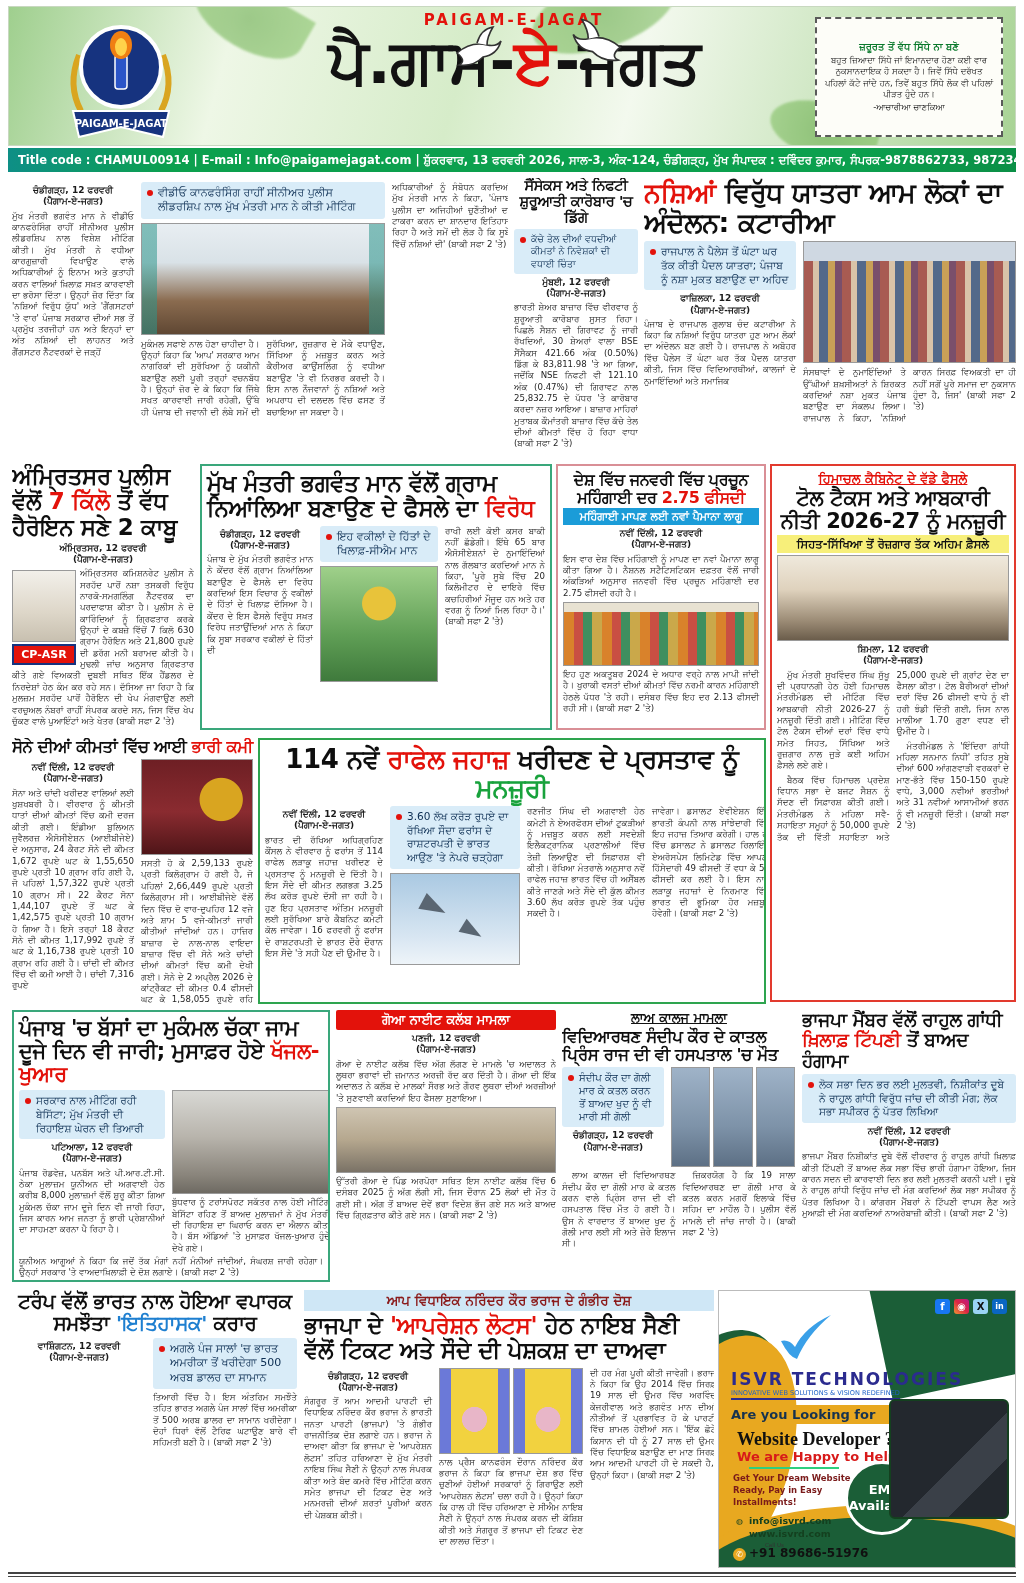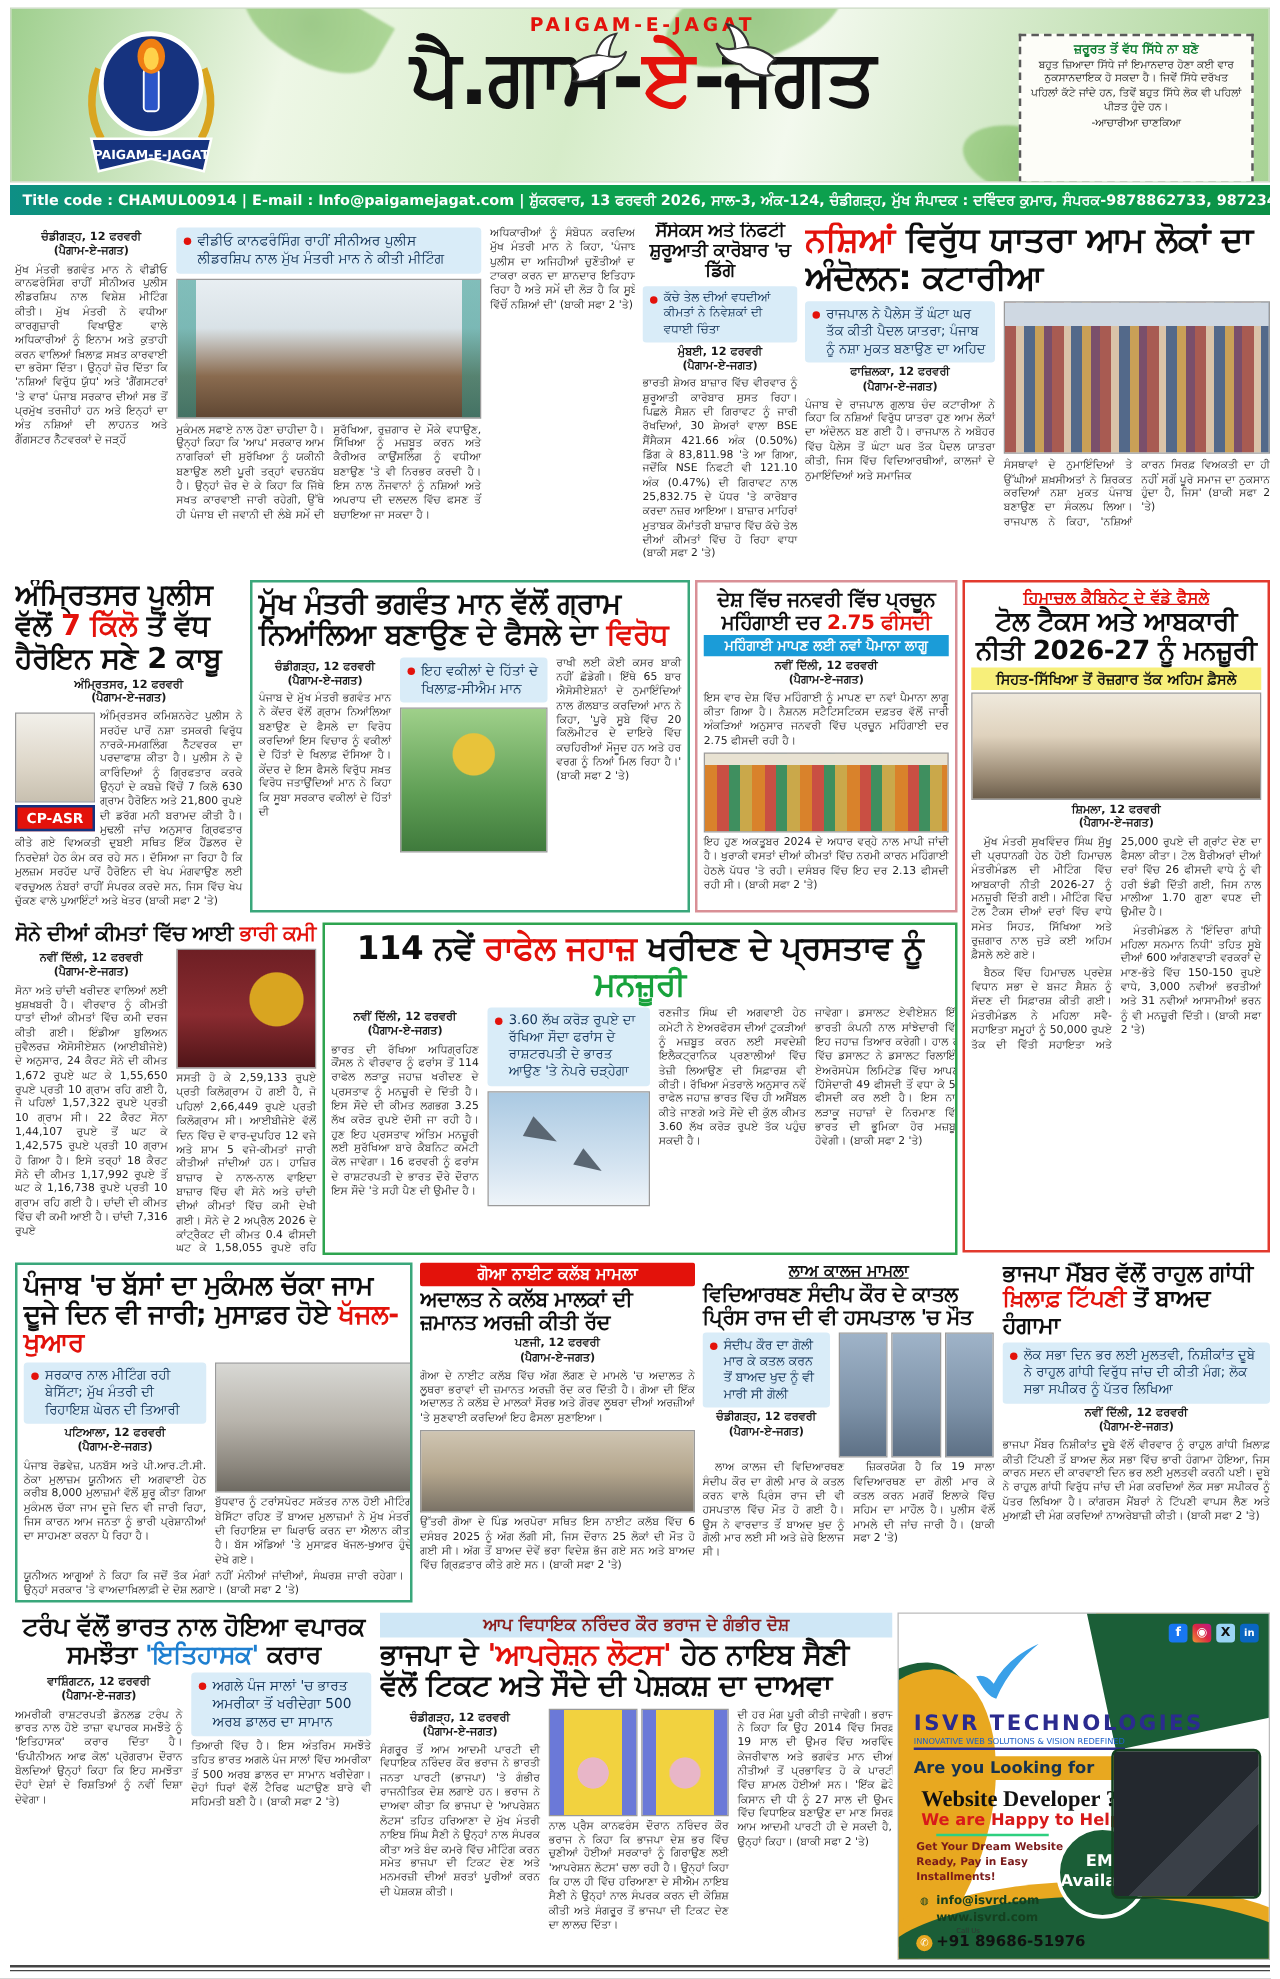--- a/index.html
+++ b/index.html
@@ -13,22 +13,22 @@
 .leaf{position:absolute;border-radius:50% 0 50% 50%;background:radial-gradient(circle,#5da53f,#7fbf5f);opacity:.55;filter:blur(1px)}
 .leaf.l1{width:120px;height:60px;left:180px;top:-18px;transform:rotate(30deg)}
 .leaf.l2{width:150px;height:70px;left:520px;top:-30px;transform:rotate(-20deg)}
 .leaf.l3{width:110px;height:55px;left:760px;top:96px;transform:rotate(15deg)}
 .logo{position:absolute;left:50px;top:8px;width:124px;height:128px}
 .mast-center{position:absolute;left:220px;top:4px;width:570px;text-align:center}
 .mast-small{font-size:15px;font-weight:bold;letter-spacing:3px;color:#e3120b}
 .mast-title{font-size:62px;line-height:1.05;font-weight:bold;color:#121212;letter-spacing:-1px;white-space:nowrap}
 .mast-title .accent{color:#e3120b}
 .dove{position:absolute}
-.quote-box{position:absolute;right:12px;top:20px;width:188px;height:120px;background:#fdfdf8;
-  border:2px dashed #5a5a5a;padding:5px 7px;text-align:center}
+.quote-box{position:absolute;right:12px;top:10px;width:188px;height:120px;background:#fdfdf8;
+  border:2px dashed #5a5a5a;padding:22px 7px;text-align:center}
 .quote-head{font-size:10px;font-weight:bold;color:#0b7a2d}
 .quote-body{font-size:8.5px;line-height:1.35;color:#222;margin-top:2px}
 .quote-author{font-size:8.5px;font-weight:normal;text-align:center;margin-top:1px}
 
 .infobar{position:absolute;left:8px;top:148px;width:1008px;height:24px;
   background:linear-gradient(90deg,#0e8f86,#0ca04e 16%,#0ca04e 84%,#0b8f46);
   color:#fff;font-weight:bold;font-size:11.5px;line-height:24px;padding:0 10px;white-space:nowrap;overflow:hidden}
 
 .art{position:absolute;overflow:hidden;background:#fff}
 .hl{font-weight:bold;color:#0e0e0e;line-height:1.1;letter-spacing:-.4px}
@@ -325,21 +325,20 @@
       <div style="width:158px;flex:none">
         <div class="ph ph-busstand" style="height:104px"></div>
         <div class="bodytext" style="margin-top:3px">ਬੁੱਧਵਾਰ ਨੂੰ ਟਰਾਂਸਪੋਰਟ ਸਕੱਤਰ ਨਾਲ ਹੋਈ ਮੀਟਿੰਗ ਬੇਸਿੱਟਾ ਰਹਿਣ ਤੋਂ ਬਾਅਦ ਮੁਲਾਜ਼ਮਾਂ ਨੇ ਮੁੱਖ ਮੰਤਰੀ ਦੀ ਰਿਹਾਇਸ਼ ਦਾ ਘਿਰਾਓ ਕਰਨ ਦਾ ਐਲਾਨ ਕੀਤਾ ਹੈ। ਬੱਸ ਅੱਡਿਆਂ 'ਤੇ ਮੁਸਾਫ਼ਰ ਖੱਜਲ-ਖੁਆਰ ਹੁੰਦੇ ਦੇਖੇ ਗਏ।</div>
       </div>
     </div>
     <div class="bodytext" style="margin-top:2px">ਯੂਨੀਅਨ ਆਗੂਆਂ ਨੇ ਕਿਹਾ ਕਿ ਜਦੋਂ ਤੱਕ ਮੰਗਾਂ ਨਹੀਂ ਮੰਨੀਆਂ ਜਾਂਦੀਆਂ, ਸੰਘਰਸ਼ ਜਾਰੀ ਰਹੇਗਾ। ਉਨ੍ਹਾਂ ਸਰਕਾਰ 'ਤੇ ਵਾਅਦਾਖ਼ਿਲਾਫ਼ੀ ਦੇ ਦੋਸ਼ ਲਗਾਏ। (ਬਾਕੀ ਸਫਾ 2 'ਤੇ)</div>
   </div>
 
   <div class="art" style="left:336px;top:1010px;width:220px;height:272px">
     <div class="kicker-red">ਗੋਆ ਨਾਈਟ ਕਲੱਬ ਮਾਮਲਾ</div>
-    <div class="hl" style="font-size:16.5px;margin-top:2px">ਅਦਾਲਤ ਨੇ ਕਲੱਬ ਮਾਲਕਾਂ ਦੀ ਜ਼ਮਾਨਤ ਅਰਜ਼ੀ ਕੀਤੀ ਰੱਦ</div>
     <div class="dl">
       <span>ਪਣਜੀ, 12 ਫਰਵਰੀ</span><br>
       <span>(ਪੈਗਾਮ-ਏ-ਜਗਤ)</span>
     </div>
     <div class="bodytext">ਗੋਆ ਦੇ ਨਾਈਟ ਕਲੱਬ ਵਿੱਚ ਅੱਗ ਲੱਗਣ ਦੇ ਮਾਮਲੇ 'ਚ ਅਦਾਲਤ ਨੇ ਲੂਥਰਾ ਭਰਾਵਾਂ ਦੀ ਜ਼ਮਾਨਤ ਅਰਜ਼ੀ ਰੱਦ ਕਰ ਦਿੱਤੀ ਹੈ। ਗੋਆ ਦੀ ਇੱਕ ਅਦਾਲਤ ਨੇ ਕਲੱਬ ਦੇ ਮਾਲਕਾਂ ਸੌਰਭ ਅਤੇ ਗੌਰਵ ਲੂਥਰਾ ਦੀਆਂ ਅਰਜ਼ੀਆਂ 'ਤੇ ਸੁਣਵਾਈ ਕਰਦਿਆਂ ਇਹ ਫੈਸਲਾ ਸੁਣਾਇਆ।</div>
     <div class="ph ph-court" style="height:66px;margin:3px 0"></div>
     <div class="bodytext">ਉੱਤਰੀ ਗੋਆ ਦੇ ਪਿੰਡ ਅਰਪੋਰਾ ਸਥਿਤ ਇਸ ਨਾਈਟ ਕਲੱਬ ਵਿੱਚ 6 ਦਸੰਬਰ 2025 ਨੂੰ ਅੱਗ ਲੱਗੀ ਸੀ, ਜਿਸ ਦੌਰਾਨ 25 ਲੋਕਾਂ ਦੀ ਮੌਤ ਹੋ ਗਈ ਸੀ। ਅੱਗ ਤੋਂ ਬਾਅਦ ਦੋਵੇਂ ਭਰਾ ਵਿਦੇਸ਼ ਭੱਜ ਗਏ ਸਨ ਅਤੇ ਬਾਅਦ ਵਿੱਚ ਗ੍ਰਿਫ਼ਤਾਰ ਕੀਤੇ ਗਏ ਸਨ। (ਬਾਕੀ ਸਫਾ 2 'ਤੇ)</div>
   </div>
 
   <div class="art" style="left:562px;top:1010px;width:234px;height:272px">
@@ -380,21 +379,20 @@
   <div class="art" style="left:12px;top:1290px;width:286px;height:282px">
     <div class="hl" style="font-size:20px;text-align:center">
       <span>ਟਰੰਪ ਵੱਲੋਂ ਭਾਰਤ ਨਾਲ ਹੋਇਆ ਵਪਾਰਕ ਸਮਝੌਤਾ </span><span class="blued">'ਇਤਿਹਾਸਕ'</span><span> ਕਰਾਰ</span>
     </div>
     <div class="row" style="margin-top:4px">
       <div style="width:134px;flex:none">
         <div class="dl">
           <span>ਵਾਸ਼ਿੰਗਟਨ, 12 ਫਰਵਰੀ</span><br>
           <span>(ਪੈਗਾਮ-ਏ-ਜਗਤ)</span>
         </div>
-        <div class="bodytext">ਅਮਰੀਕੀ ਰਾਸ਼ਟਰਪਤੀ ਡੋਨਲਡ ਟਰੰਪ ਨੇ ਭਾਰਤ ਨਾਲ ਹੋਏ ਤਾਜ਼ਾ ਵਪਾਰਕ ਸਮਝੌਤੇ ਨੂੰ 'ਇਤਿਹਾਸਕ' ਕਰਾਰ ਦਿੱਤਾ ਹੈ। 'ਓਪੀਨੀਅਨ ਆਫ ਕੋਲ' ਪ੍ਰੋਗਰਾਮ ਦੌਰਾਨ ਬੋਲਦਿਆਂ ਉਨ੍ਹਾਂ ਕਿਹਾ ਕਿ ਇਹ ਸਮਝੌਤਾ ਦੋਹਾਂ ਦੇਸ਼ਾਂ ਦੇ ਰਿਸ਼ਤਿਆਂ ਨੂੰ ਨਵੀਂ ਦਿਸ਼ਾ ਦੇਵੇਗਾ।</div>
       </div>
       <div style="width:144px;flex:none">
         <div class="bulletbox" style="font-size:11px">ਅਗਲੇ ਪੰਜ ਸਾਲਾਂ 'ਚ ਭਾਰਤ ਅਮਰੀਕਾ ਤੋਂ ਖਰੀਦੇਗਾ 500 ਅਰਬ ਡਾਲਰ ਦਾ ਸਾਮਾਨ</div>
         <div class="bodytext" style="margin-top:3px">ਤਿਆਰੀ ਵਿੱਚ ਹੈ। ਇਸ ਅੰਤਰਿਮ ਸਮਝੌਤੇ ਤਹਿਤ ਭਾਰਤ ਅਗਲੇ ਪੰਜ ਸਾਲਾਂ ਵਿੱਚ ਅਮਰੀਕਾ ਤੋਂ 500 ਅਰਬ ਡਾਲਰ ਦਾ ਸਾਮਾਨ ਖਰੀਦੇਗਾ। ਦੋਹਾਂ ਧਿਰਾਂ ਵੱਲੋਂ ਟੈਰਿਫ ਘਟਾਉਣ ਬਾਰੇ ਵੀ ਸਹਿਮਤੀ ਬਣੀ ਹੈ। (ਬਾਕੀ ਸਫਾ 2 'ਤੇ)</div>
       </div>
     </div>
   </div>
 
   <div class="art" style="left:304px;top:1290px;width:410px;height:282px">
     <div class="kicker-blue">ਆਪ ਵਿਧਾਇਕ ਨਰਿੰਦਰ ਕੌਰ ਭਰਾਜ ਦੇ ਗੰਭੀਰ ਦੋਸ਼</div>

